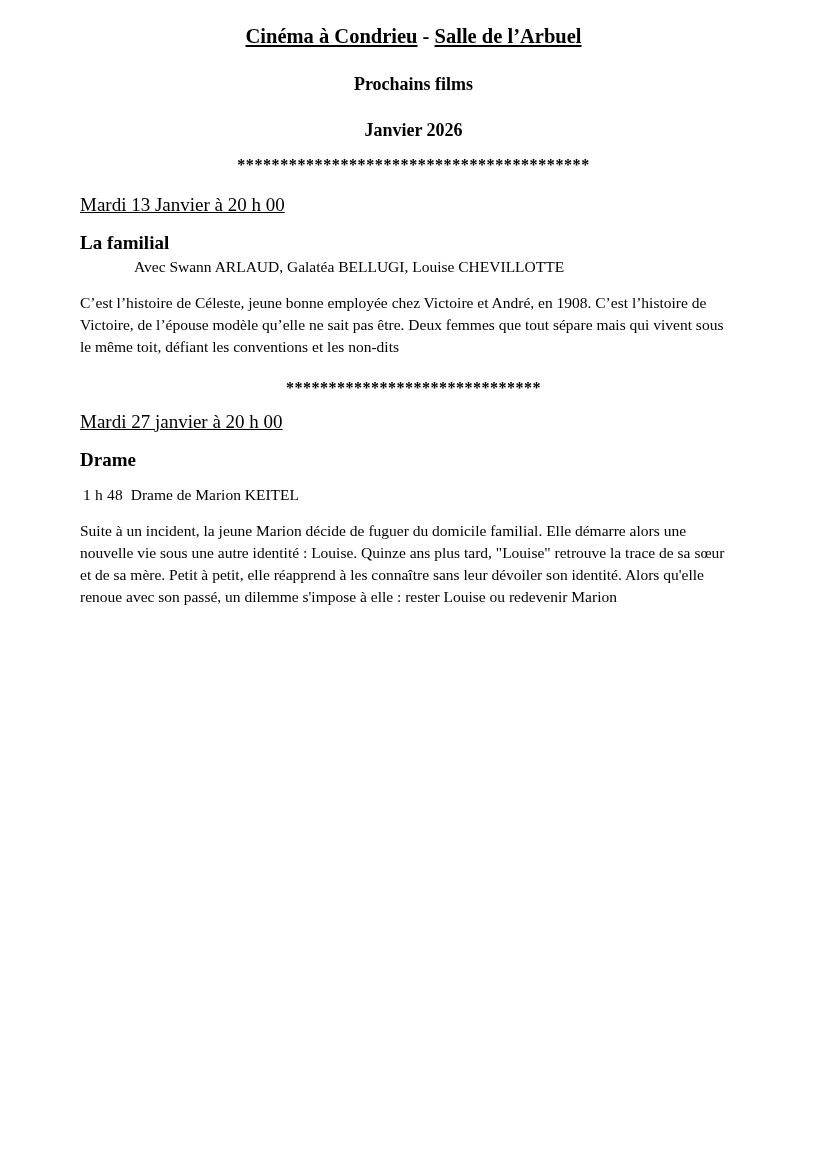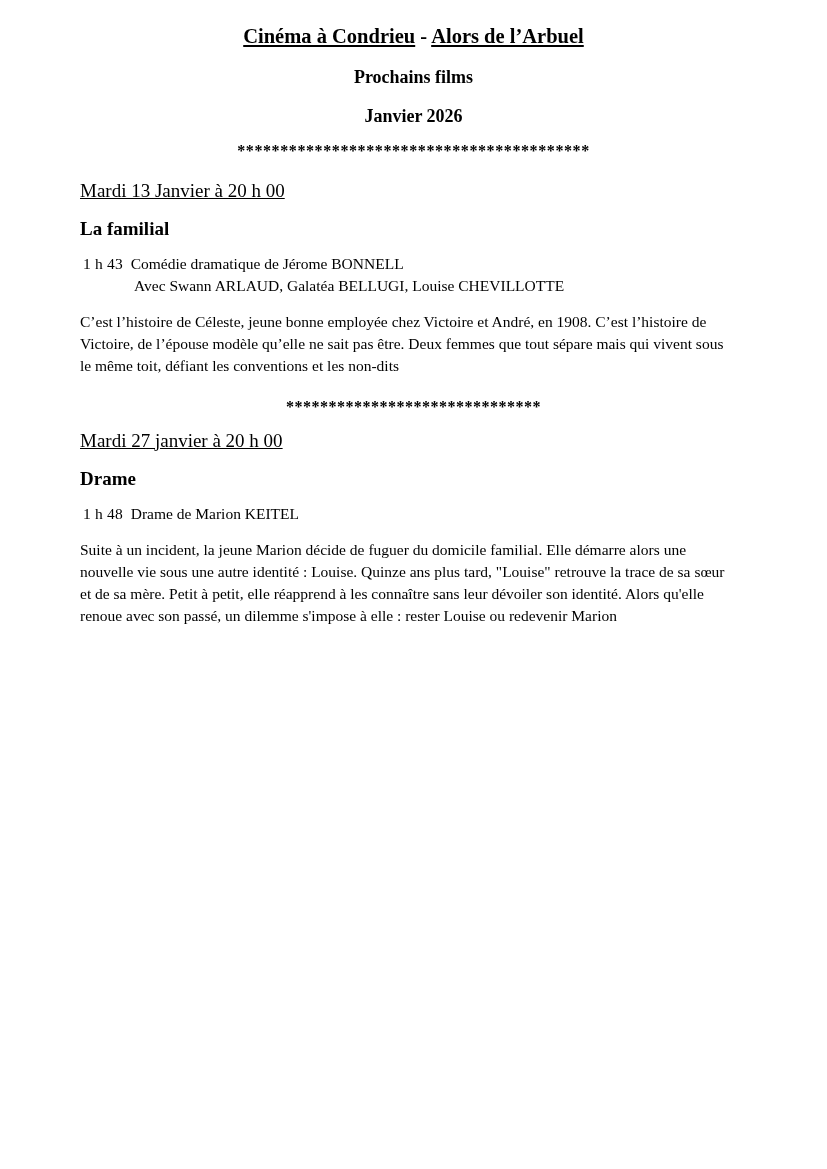--- a/index.html
+++ b/index.html
@@ -31,21 +31,21 @@
     margin: 0;
     padding-top: 6px;
   }
   .title-line .u {
     text-decoration: underline;
   }
   .subtitle {
     text-align: center;
     font-weight: bold;
     font-size: 18px;
-    margin: 4px;
+    margin: 11px;
     padding-top: 13px;
   }
   .month {
     text-align: center;
     font-weight: bold;
     font-size: 18px;
     margin: 0;
     padding-top: 14px;
   }
   .stars {
@@ -106,32 +106,31 @@
   }
   .session-2 {
     margin-top: 14px;
   }
 </style>
 </head>
 <body>
 
 <div class="page">
 
-  <h1 class="title-line"><span class="u">Cinéma à Condrieu</span><span> - </span><span class="u">Alors de l’Arbuel</span></h1>
+  <h1 class="title-line"><span class="u">Cinéma à Condrieu</span><span> - </span><span class="u">Salle de l’Arbuel</span></h1>
 
   <h2 class="subtitle">Prochains films</h2>
 
   <h3 class="month">Janvier 2026</h3>
 
   <div class="stars">*****************************************</div>
 
   <section class="session">
     <div class="session-date">Mardi 13 Janvier à 20 h 00</div>
     <div class="film-title">La familial</div>
-    <div class="meta"><span class="dur">1 h 43</span>&nbsp;&nbsp;<span>Comédie dramatique de Jérome BONNELL</span></div>
     <div class="cast">Avec Swann ARLAUD, Galatéa BELLUGI, Louise CHEVILLOTTE</div>
     <p class="synopsis">C’est l’histoire de Céleste, jeune bonne employée chez Victoire et André, en 1908. C’est l’histoire de Victoire, de l’épouse modèle qu’elle ne sait pas être. Deux femmes que tout sépare mais qui vivent sous le même toit, défiant les conventions et les non-dits</p>
   </section>
 
   <div class="sep-stars">******************************</div>
 
   <section class="session session-2">
     <div class="session-date">Mardi 27 janvier à 20 h 00</div>
     <div class="film-title">Drame</div>
     <div class="meta"><span class="dur">1 h 48</span>&nbsp;&nbsp;<span>Drame de Marion KEITEL</span></div>

